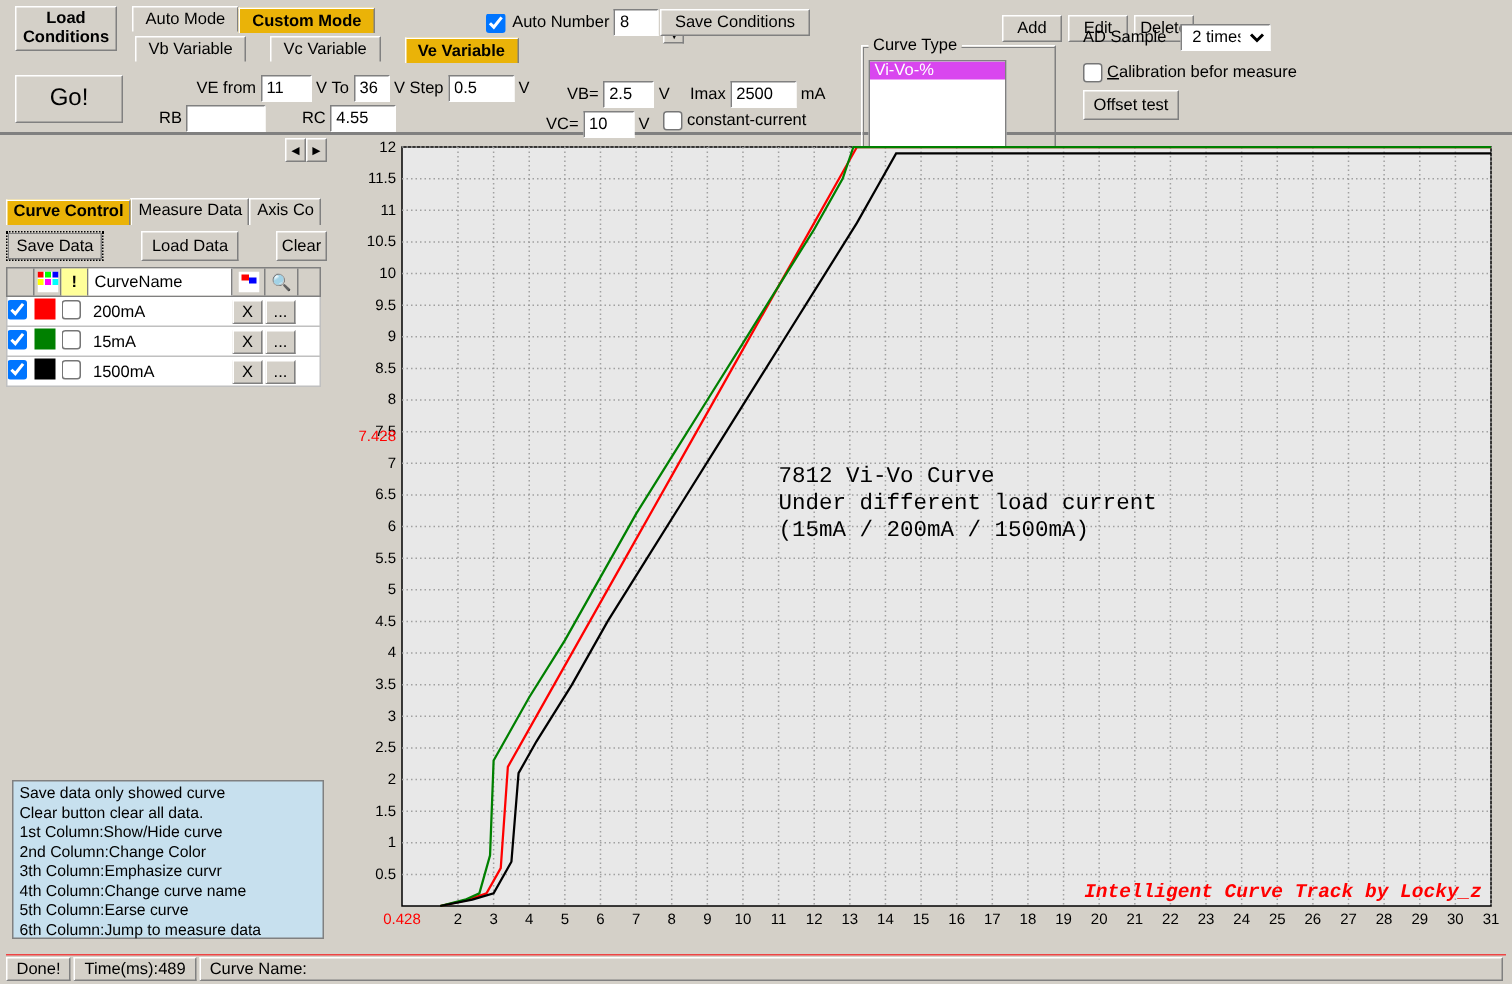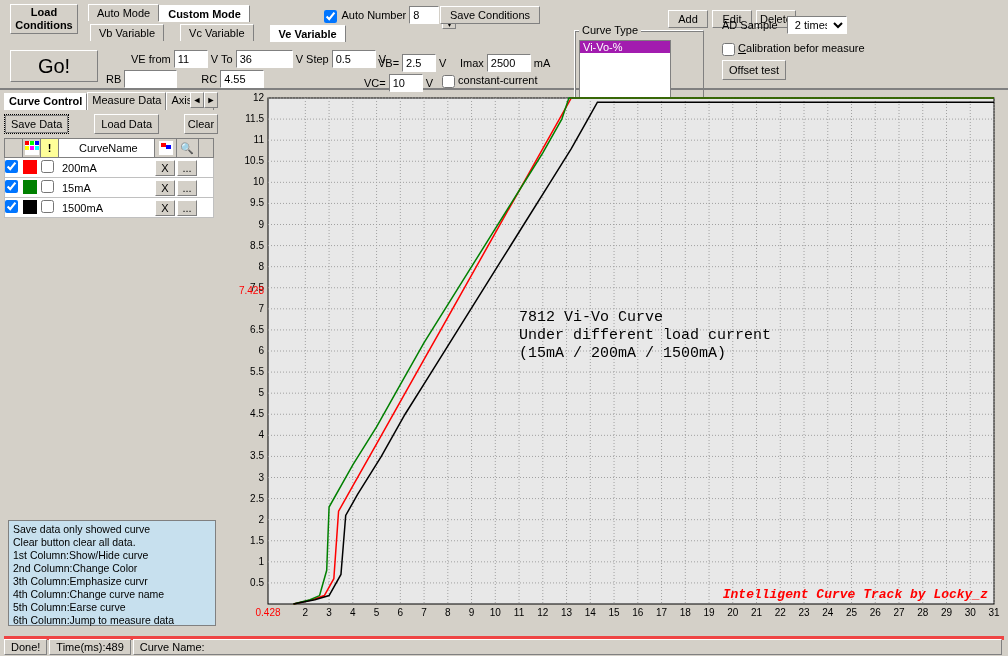--- a/index.html
+++ b/index.html
@@ -54,39 +54,39 @@
   position: absolute;
   left: 10px; top: 4px;
   width: 68px; height: 30px;
   font-weight: bold;
   text-align: center;
   line-height: 13px;
 }
 .go {
   position: absolute;
   left: 10px; top: 50px;
-  width: 88px; height: 32px;
-  font-size: 20px;
+  width: 72px; height: 32px;
+  font-size: 16px;
 }
 
 .tabstrip {
   position: absolute;
   left: 88px; top: 4px;
   display: flex;
 }
 .tab {
   padding: 2px 8px;
   border: 1px solid #808080;
   border-bottom: none;
   border-top-color: #fff;
   border-left-color: #fff;
   background: #d4d0c8;
   cursor: pointer;
 }
-.tab.sel { font-weight: bold; background: #ffffff; position: relative; top: 1px; }
+.tab.sel { font-weight: bold; background: #eab308; position: relative; top: 1px; }
 .subtabs {
   position: absolute;
   left: 90px; top: 24px;
   display: flex;
   gap: 16px;
 }
 
 .auto-num { position: absolute; left: 300px; top: 6px; padding-left: 24px; }
 .auto-num .chk { margin-right: 2px; }
 .auto-num-field { width: 30px; }
@@ -110,38 +110,38 @@
   margin-top: 24px;
 }
 .curve-type legend { font-size: 11px; background: #d4d0c8; }
 .ct-list {
   background: #fff;
   border: 1px solid #808080;
   width: 92px; height: 62px;
   font-size: 11px;
   overflow: hidden;
 }
-.ct-sel { background: #a21caf; color: #fff; padding: 0 3px; }
+.ct-sel { background: #d946ef; color: #fff; padding: 0 3px; }
 .ct-btns { position: absolute; left: 668px; top: 10px; display: flex; flex-direction: row; gap: 4px; }
 .ct-btns .btn { width: 40px; height: 18px; }
 
 .ad { position: absolute; left: 722px; top: 16px; }
 .ad select { font-size: 11px; }
 .calib { position: absolute; left: 722px; top: 42px; }
 .calib input { text-decoration: underline; }
 .offset { position: absolute; left: 722px; top: 60px; width: 64px; height: 20px; }
 
 
 #leftpanel {
   position: absolute;
   left: 4px; top: 92px;
   width: 214px;
   height: 538px;
 }
-.left-tabs { display: flex; height: 18px; overflow: hidden; }
+.left-tabs { display: flex; height: 18px; overflow: hidden; margin-top: 40px; }
 .left-tabs .tab { font-size: 11px; padding: 1px 4px; white-space: nowrap; }
 .scroll-arrows { position: absolute; right: 0; top: 0; display: flex; }
 .scroll-arrows .btn { width: 14px; height: 16px; padding: 0; font-size: 9px; }
 
 .btnrow { margin-top: 4px; display: flex; gap: 2px; justify-content: space-between; }
 .btnrow .btn { height: 20px; padding: 2px 6px; }
 .save-data { border: 1px dotted #000; box-shadow: 0 0 0 1px #808080 inset; }
 
 .curve-table {
   margin-top: 4px;
@@ -191,21 +191,21 @@
   position: absolute;
   left: 230px; top: 92px;
   right: 4px; bottom: 28px;
 }
 #chart svg { display: block; }
 
 .status {
   position: absolute;
   left: 4px; right: 4px; bottom: 2px;
   height: 18px;
-  border-top: 4px solid #ef4444;
+  border-top: 1px solid #ef4444;
   display: flex;
   align-items: center;
   font-size: 11px;
 }
 .status > div { border: 1px solid #808080; border-top-color: #fff; border-left-color: #fff; padding: 1px 6px; height: 16px; margin-right: 2px; }
 </style>
 </head>
 <body>
 
 <div id="top">
@@ -232,21 +232,21 @@
       </span>
   </div>
 
   <button class="btn save-cond">Save Conditions</button>
 
   <div class="row1">
     <span>VE from</span>
     <input class="inp" style="width: 34px;" value="11">
     <span>V</span>
     <span>To</span>
-    <input class="inp" style="width: 57px;" value="36">
+    <input class="inp" style="width: 24px;" value="36">
     <span>V</span>
     <span>Step</span>
     <input class="inp" style="width: 44px;" value="0.5">
     <span>V</span>
   </div>
   <div class="row2">
     <span>RB</span>
     <input class="inp" style="width: 44px; padding-left: 48px;" value="500">
     <span style="width:18px"></span>
     <span>RC</span>
@@ -325,21 +325,21 @@
             <rect x="5" y="0" width="4" height="4" fill="#0f0"></rect>
             <rect x="10" y="0" width="4" height="4" fill="#00f"></rect>
             <rect x="0" y="5" width="4" height="4" fill="#ff0"></rect>
             <rect x="5" y="5" width="4" height="4" fill="#f0f"></rect>
             <rect x="10" y="5" width="4" height="4" fill="#0ff"></rect>
           </svg>
       </div>
       <div class="col-em" style="background:#ffff99">
         <span style="color:#000;font-weight:bold">!</span>
       </div>
-      <div class="col-name" style="justify-content:flex-start;padding-left:20px">CurveName</div>
+      <div class="col-name" style="justify-content:flex-start;padding-left:4px">CurveName</div>
       <div class="col-x">
         <svg width="14" height="14">
             <rect width="14" height="14" fill="#fff"></rect>
             <rect x="2" y="2" width="5" height="4" fill="red"></rect>
             <rect x="7" y="4" width="5" height="4" fill="blue"></rect>
           </svg>
       </div>
       <div class="col-more">
         <span>🔍</span>
       </div>

